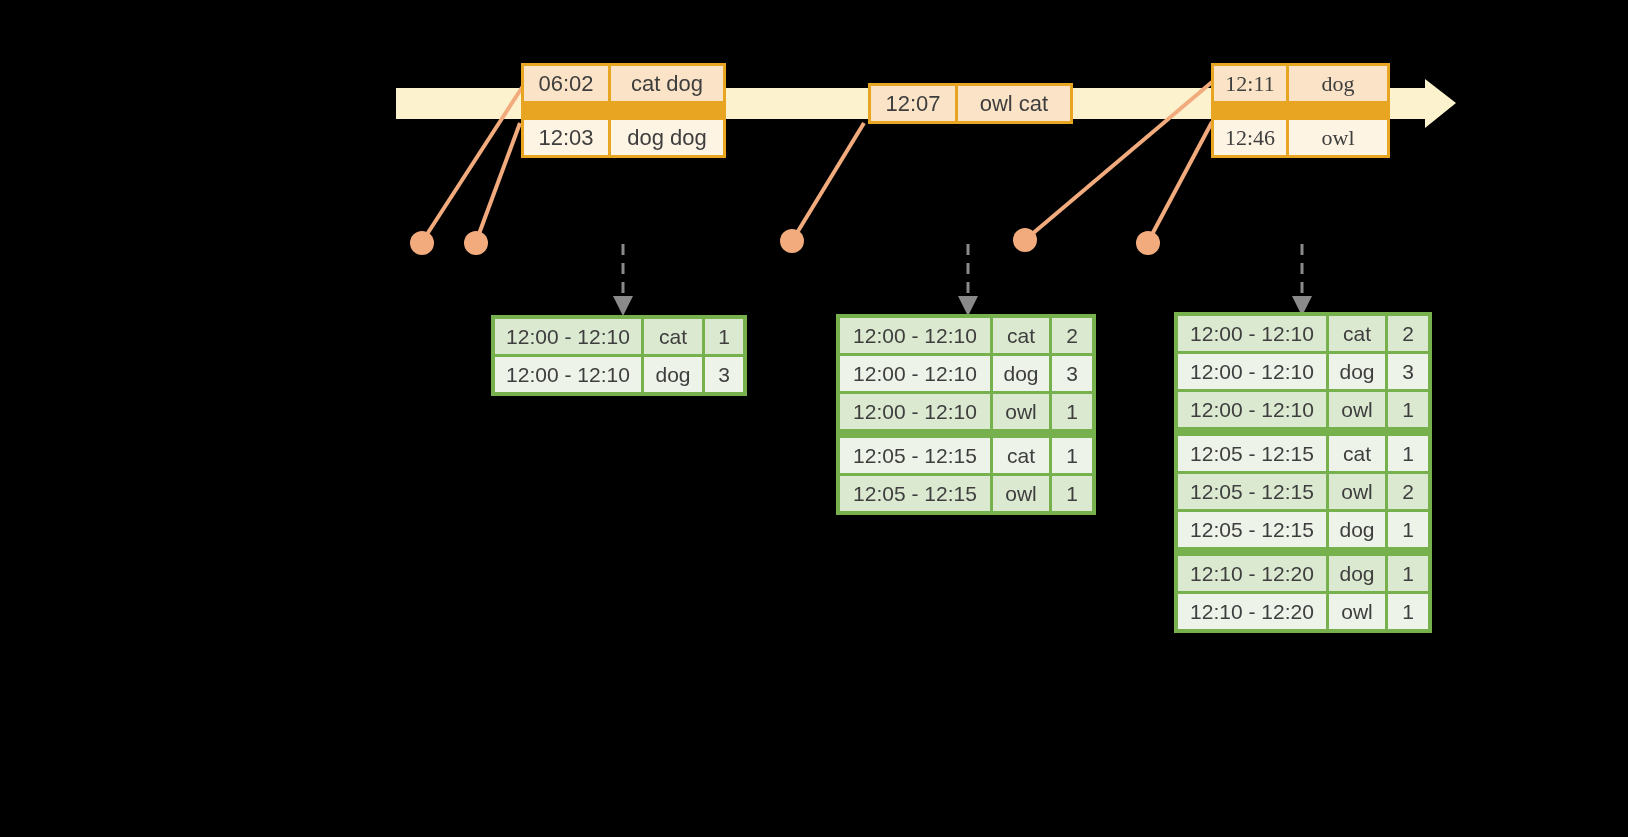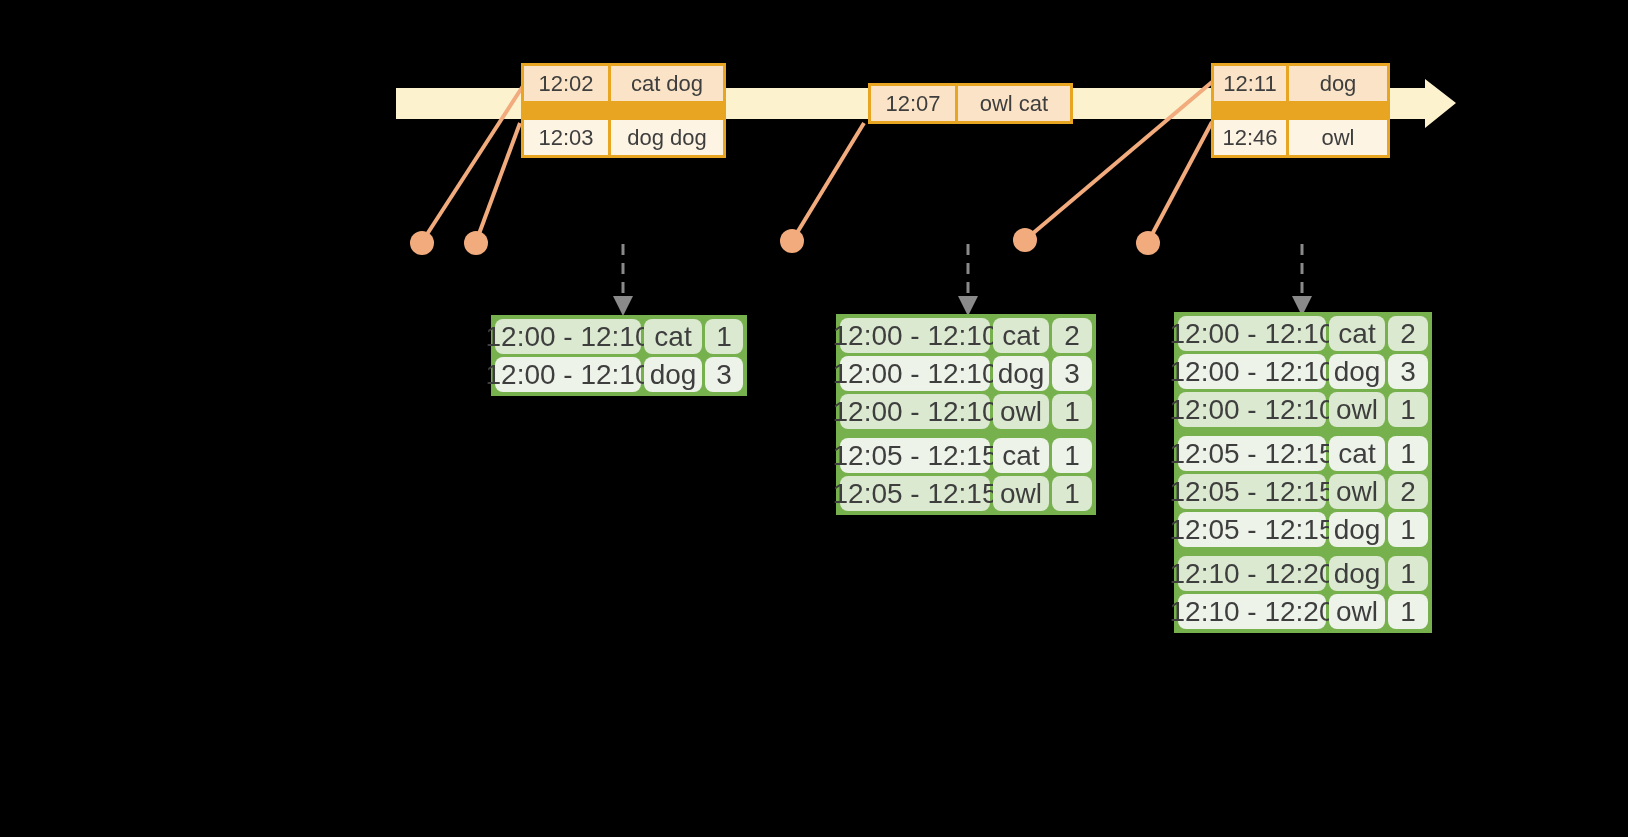--- a/index.html
+++ b/index.html
@@ -19,21 +19,21 @@
   .canvas{
     position:relative;width:1628px;height:837px;overflow:hidden;
     background:var(--background);
     font-family:"Liberation Sans", sans-serif;color:var(--text);
   }
   svg.overlay{position:absolute;left:0;top:0;}
   .etable{position:absolute;display:grid;gap:3px;padding:3px;background:var(--event-border);box-sizing:border-box;}
   .rtable{position:absolute;display:grid;gap:3px;padding:4px;background:var(--result-border);box-sizing:border-box;}
   .cell{display:flex;align-items:center;justify-content:center;height:35px;white-space:nowrap;}
   .etable .cell{font-size:22px;}
-  .rtable .cell{font-size:28px;border-radius:8px;}
+  .rtable .cell{font-size:21px;}
   .e-dark{background:var(--event-row-dark);}
   .e-light{background:var(--event-row-light);margin-top:16px;}
   .r-dark{background:var(--result-row-dark);}
   .r-light{background:var(--result-row-light);}
   .sep{grid-column:1/-1;height:3px;background:var(--result-border);}
 </style>
 </head>
 <body>
 
 <div class="canvas">
@@ -62,32 +62,32 @@
       <line x1="968" y1="244" x2="968" y2="298" style="stroke:var(--arrow-gray);stroke-width:3;stroke-dasharray:11 8"></line>
       <polygon points="958,296 978,296 968,316" style="fill:var(--arrow-gray)"></polygon>
     </g>
     <g>
       <line x1="1302" y1="244" x2="1302" y2="298" style="stroke:var(--arrow-gray);stroke-width:3;stroke-dasharray:11 8"></line>
       <polygon points="1292,296 1312,296 1302,316" style="fill:var(--arrow-gray)"></polygon>
     </g>
   </svg>
 
   <div class="etable" style="left:521px;top:63px;grid-template-columns:84px 112px;">
-    <div class="cell e-dark">12:02</div>
+    <div class="cell e-dark">06:02</div>
     <div class="cell e-dark">cat dog</div>
     <div class="cell e-light">12:03</div>
     <div class="cell e-light">dog dog</div>
   </div>
 
   <div class="etable" style="left:868px;top:83px;grid-template-columns:84px 112px;">
     <div class="cell e-dark">12:07</div>
     <div class="cell e-dark">owl cat</div>
   </div>
 
-  <div class="etable" style="left:1211px;top:63px;grid-template-columns:72px 98px;">
+  <div class="etable" style="left:1211px;top:63px;grid-template-columns:72px 98px;font-family:Liberation Serif, serif;">
     <div class="cell e-dark">12:11</div>
     <div class="cell e-dark">dog</div>
     <div class="cell e-light">12:46</div>
     <div class="cell e-light">owl</div>
   </div>
 
   <div class="rtable" style="left:491px;top:315px;grid-template-columns:146px 58px 38px;">
     <div class="cell r-dark">12:00 - 12:10</div>
     <div class="cell r-dark">cat</div>
     <div class="cell r-dark">1</div>

